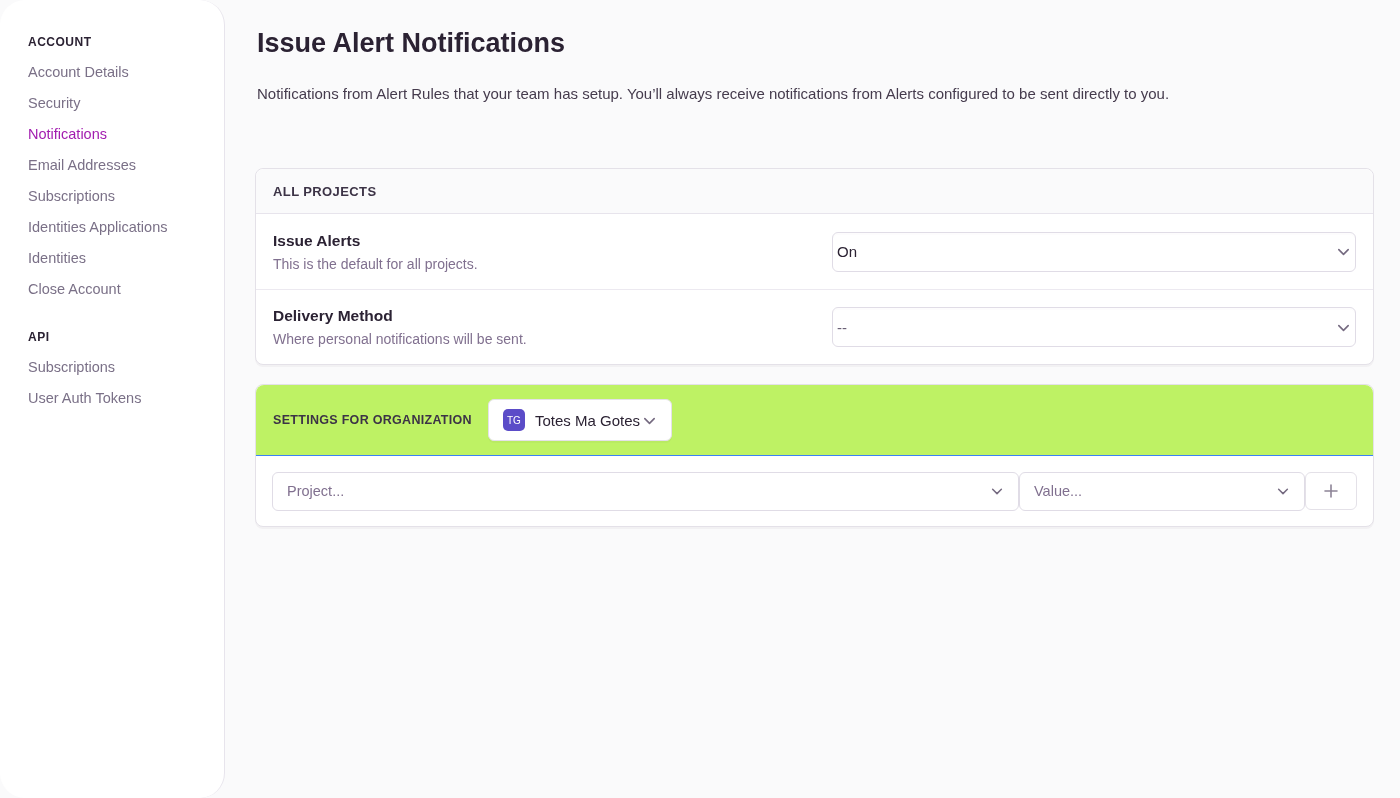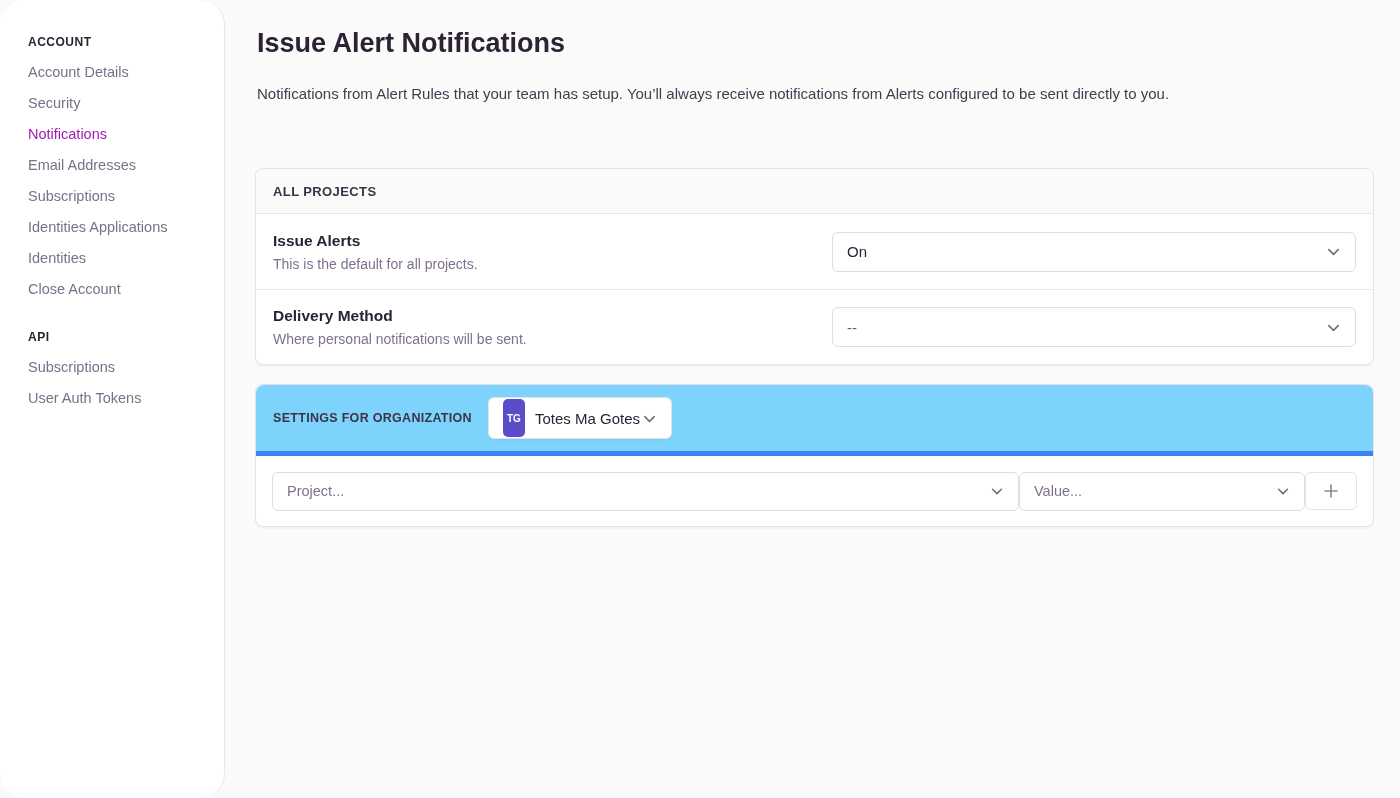--- a/index.html
+++ b/index.html
@@ -111,37 +111,37 @@
 
   .select-control {
     width: 524px;
     height: 40px;
     background: #ffffff;
     border: 1px solid #e0dce6;
     border-radius: 6px;
     display: flex;
     align-items: center;
     justify-content: space-between;
-    padding: 0 14px;
+    padding: 0 4px;
     font-size: 15px;
     color: #2b2233;
     cursor: pointer;
     box-shadow: inset 0 2px 0 rgba(43,34,51,0.01);
   }
   .select-control .muted-value { color: #6a6076; }
   .chevron-icon { display: flex; align-items: center; }
 
   
   .org-header {
     height: 71px;
     display: flex;
     align-items: center;
     padding: 0 17px;
-    background: #7dd3fc;
-    border-bottom: 5px solid #3b82f6;
+    background: #bef264;
+    border-bottom: 1px solid #3b82f6;
     border-radius: 8px 8px 0 0;
   }
   .org-header-label {
     font-size: 12.5px;
     font-weight: 700;
     letter-spacing: 0.3px;
     color: #3c3346;
     margin-right: 16px;
     text-transform: uppercase;
   }
@@ -151,26 +151,26 @@
     align-items: center;
     background: #ffffff;
     border: 1px solid #e4e1e8;
     border-radius: 6px;
     padding: 0 14px;
     cursor: pointer;
     box-shadow: 0 2px 0 rgba(43,34,51,0.03);
   }
   .org-avatar {
     width: 22px;
-    height: 38px;
+    height: 22px;
     border-radius: 5px;
     background: #5b4cc8;
     color: #ffffff;
     font-size: 10px;
-    font-weight: 700;
+    font-weight: 400;
     display: flex;
     align-items: center;
     justify-content: center;
     margin-right: 10px;
   }
   .org-name {
     font-size: 15px;
     font-weight: 500;
     color: #2b2233;
     margin-right: 2px;

